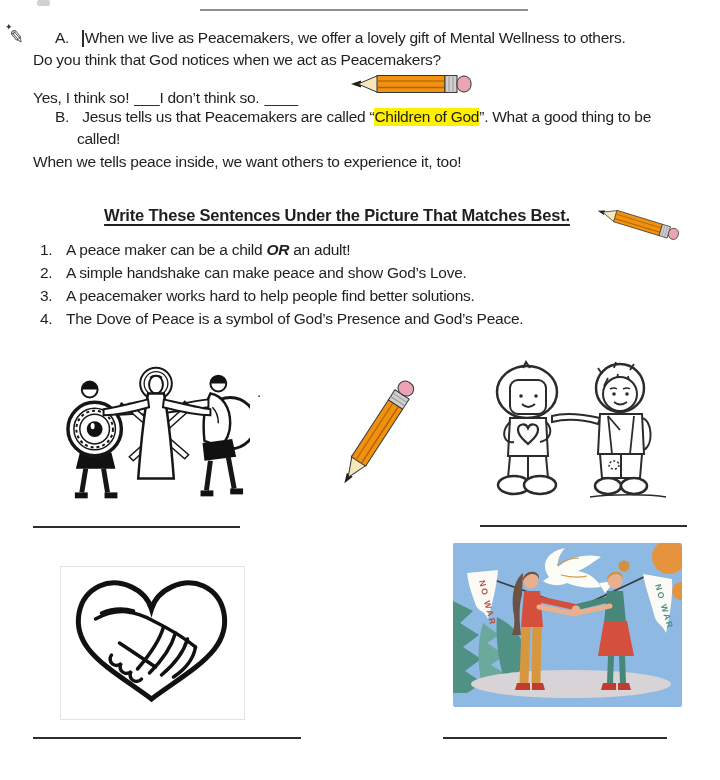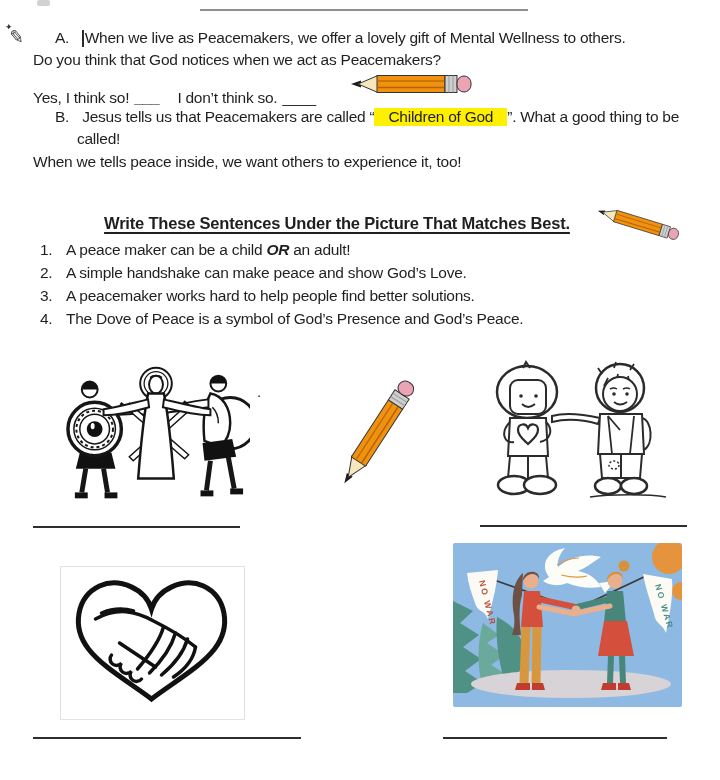--- a/index.html
+++ b/index.html
@@ -2,25 +2,25 @@
 <html style="--highlight: #fef000; --text: #1f1f1f; --pencil: #f0920f; --sky: #8db9e2;"><head>
 <meta charset="utf-8">
 <style>
   html,body{margin:0;padding:0;background:#ffffff;}
   .page{position:relative;width:720px;height:780px;background:#fff;overflow:hidden;
         font-family:"Liberation Sans","DejaVu Sans",sans-serif;color:var(--text,#1f1f1f);}
   .tline{position:absolute;font-size:15.5px;letter-spacing:-0.25px;white-space:nowrap;
          display:flex;align-items:baseline;}
   .lbl{margin-right:13px;}
   .caret{width:1.5px;height:17px;background:#2a2a2a;align-self:center;margin:0 1px 0 0;}
-  .hl{background:var(--highlight,#fef000);padding:0 14px;}
-  .blank1{margin-left:5px;font-weight:bold;}
-  .gapmid{margin-left:18px;}
+  .hl{background:var(--highlight,#fef000);padding:0 0;}
+  .blank1{margin-left:5px;}
+  .gapmid{}
   .blank2{margin-left:5px;}
-  .heading{position:absolute;left:0;top:214px;width:674px;text-align:center;
+  .heading{position:absolute;left:0;top:206px;width:674px;text-align:center;
            font-weight:bold;font-size:16.5px;letter-spacing:-0.2px;}
   .heading .u{text-decoration:underline;text-underline-offset:3px;text-decoration-thickness:1.5px;}
   .sent{position:absolute;left:40px;display:flex;font-size:15.5px;letter-spacing:-0.25px;white-space:nowrap;}
   .sent .num{width:26px;}
   .emph{font-weight:bold;font-style:italic;text-align:center;}
   .wline{position:absolute;height:0;border-top:2px solid #2e2e2e;}
   .top-rule{position:absolute;left:200px;top:9px;width:328px;border-top:2px solid #8f8f8f;}
   .top-mark{position:absolute;left:37px;top:0;width:13px;height:6px;background:#c7cac8;border-radius:2px;opacity:.85;}
   .margin-icon{position:absolute;left:3px;top:25px;width:30px;height:30px;}
   .margin-icon .spark{position:absolute;left:2px;top:-3px;font-size:9px;color:#333;}

